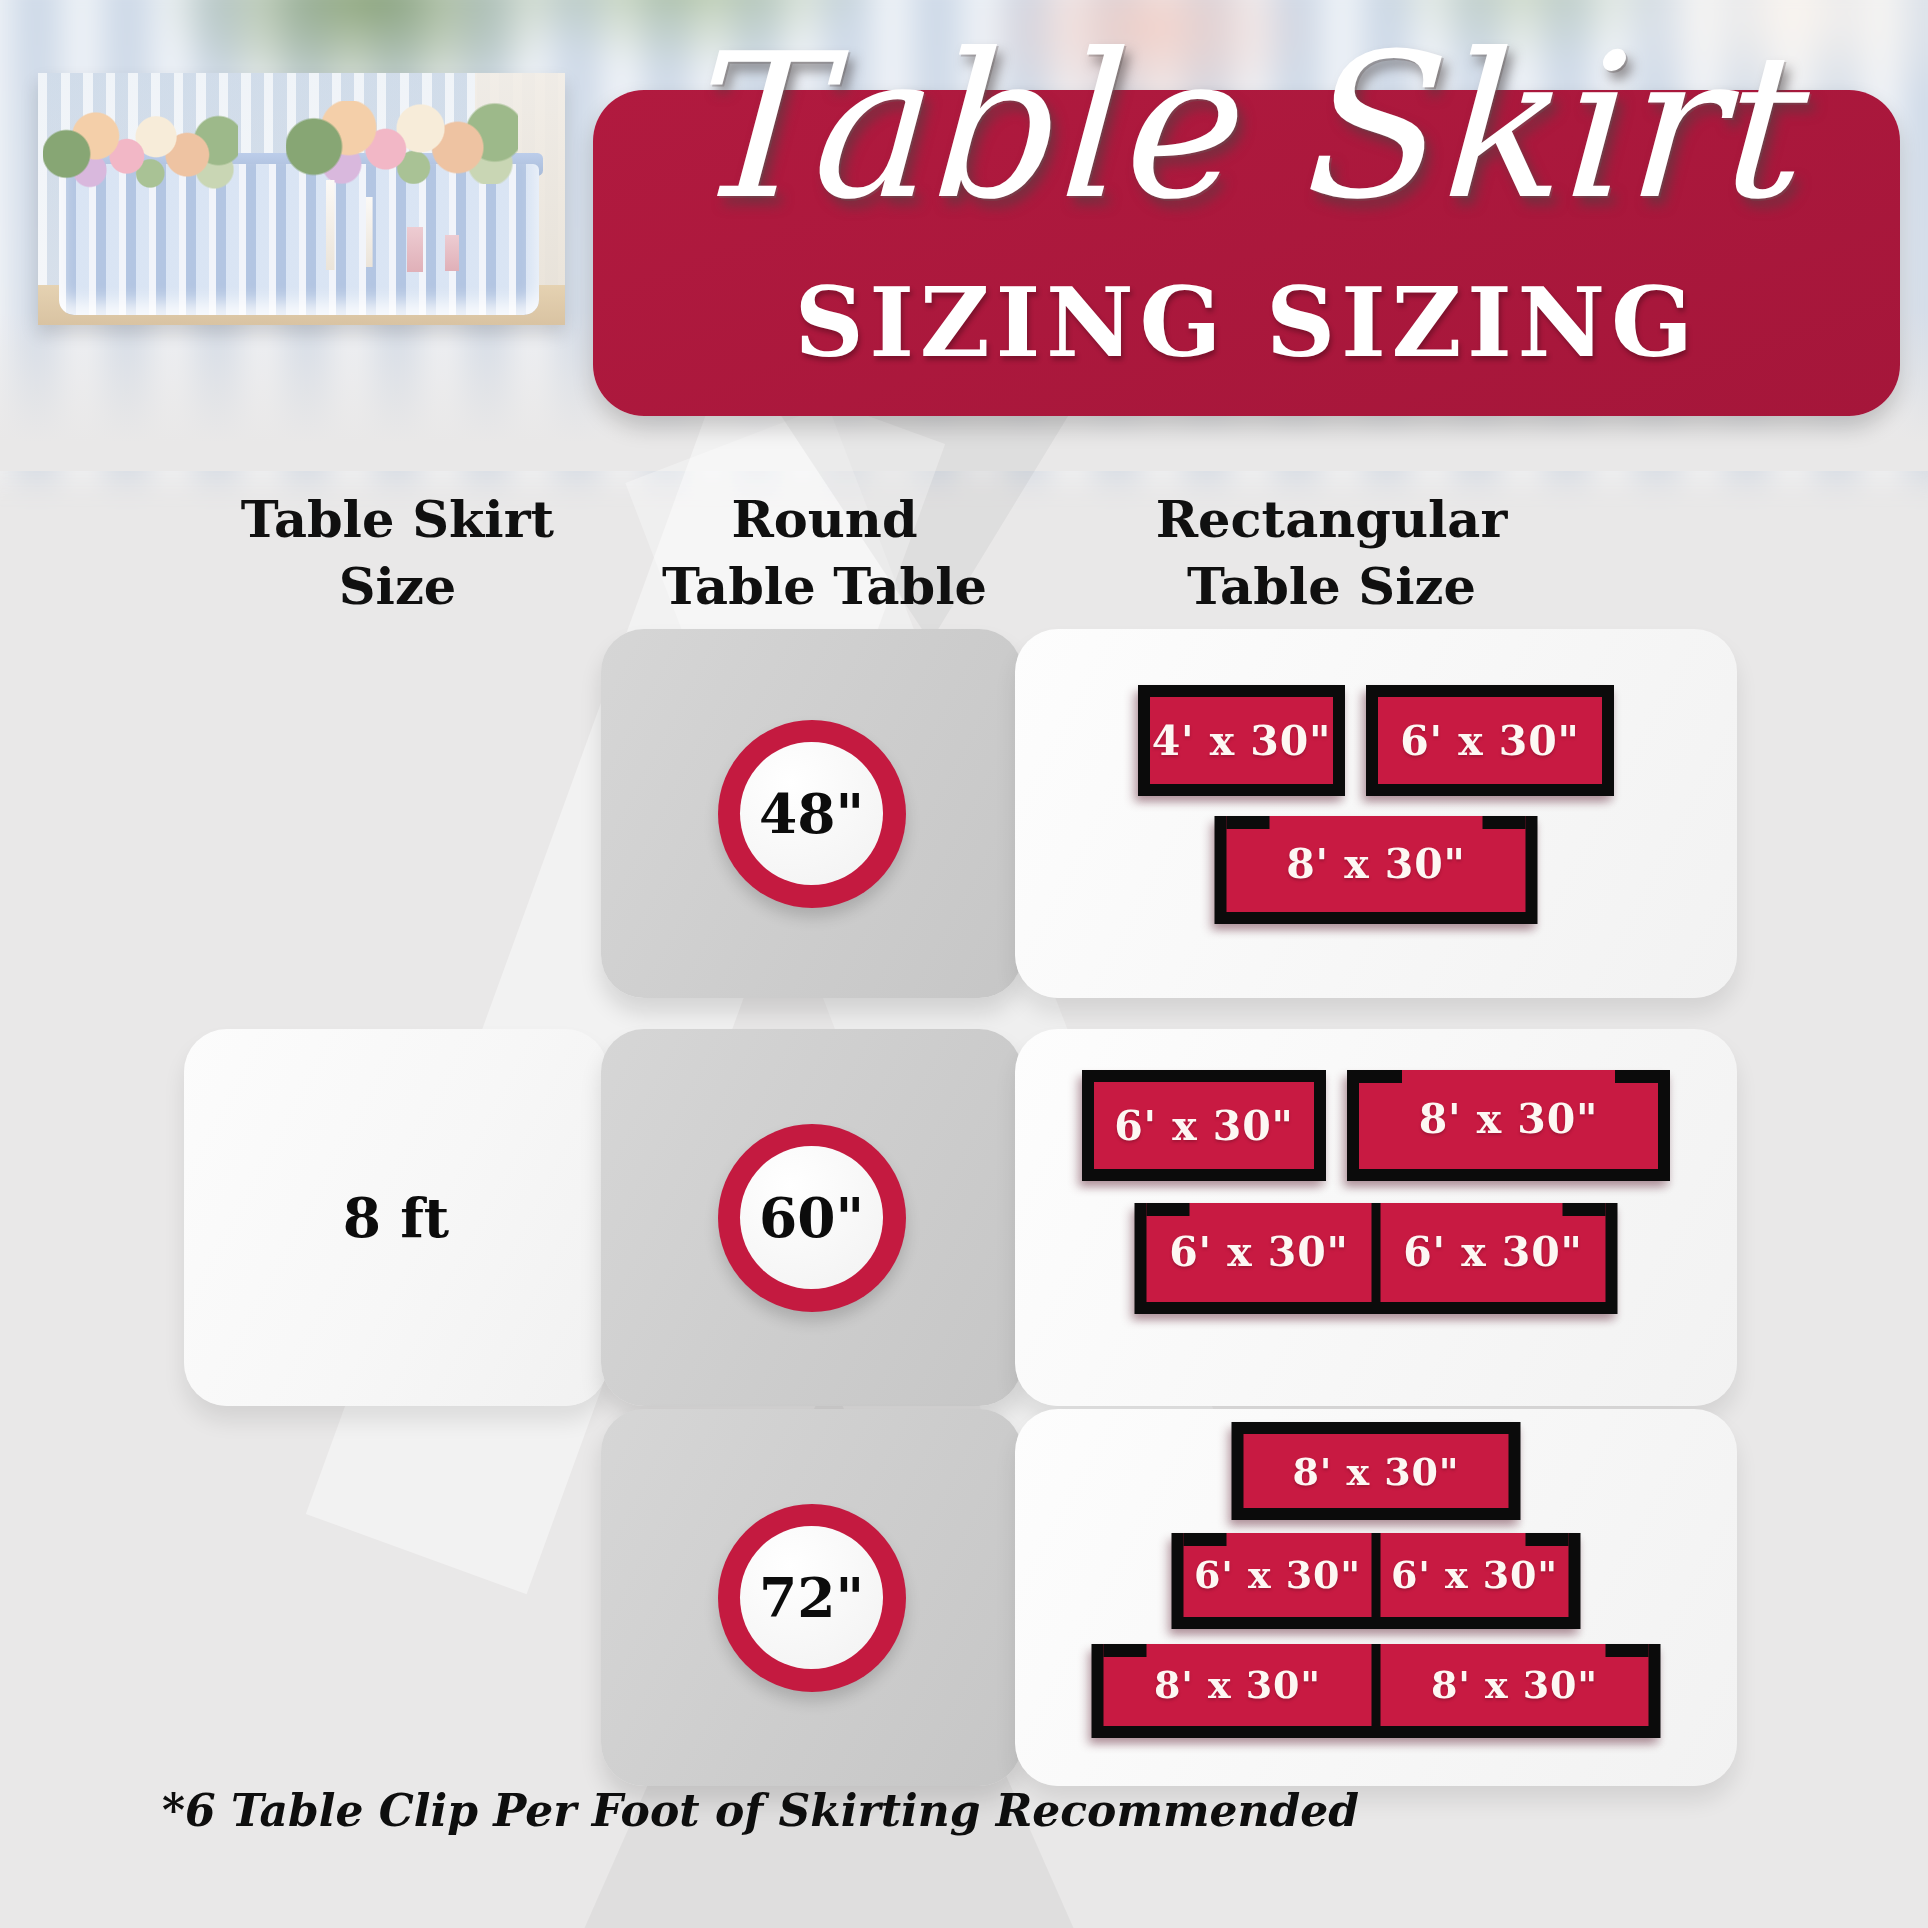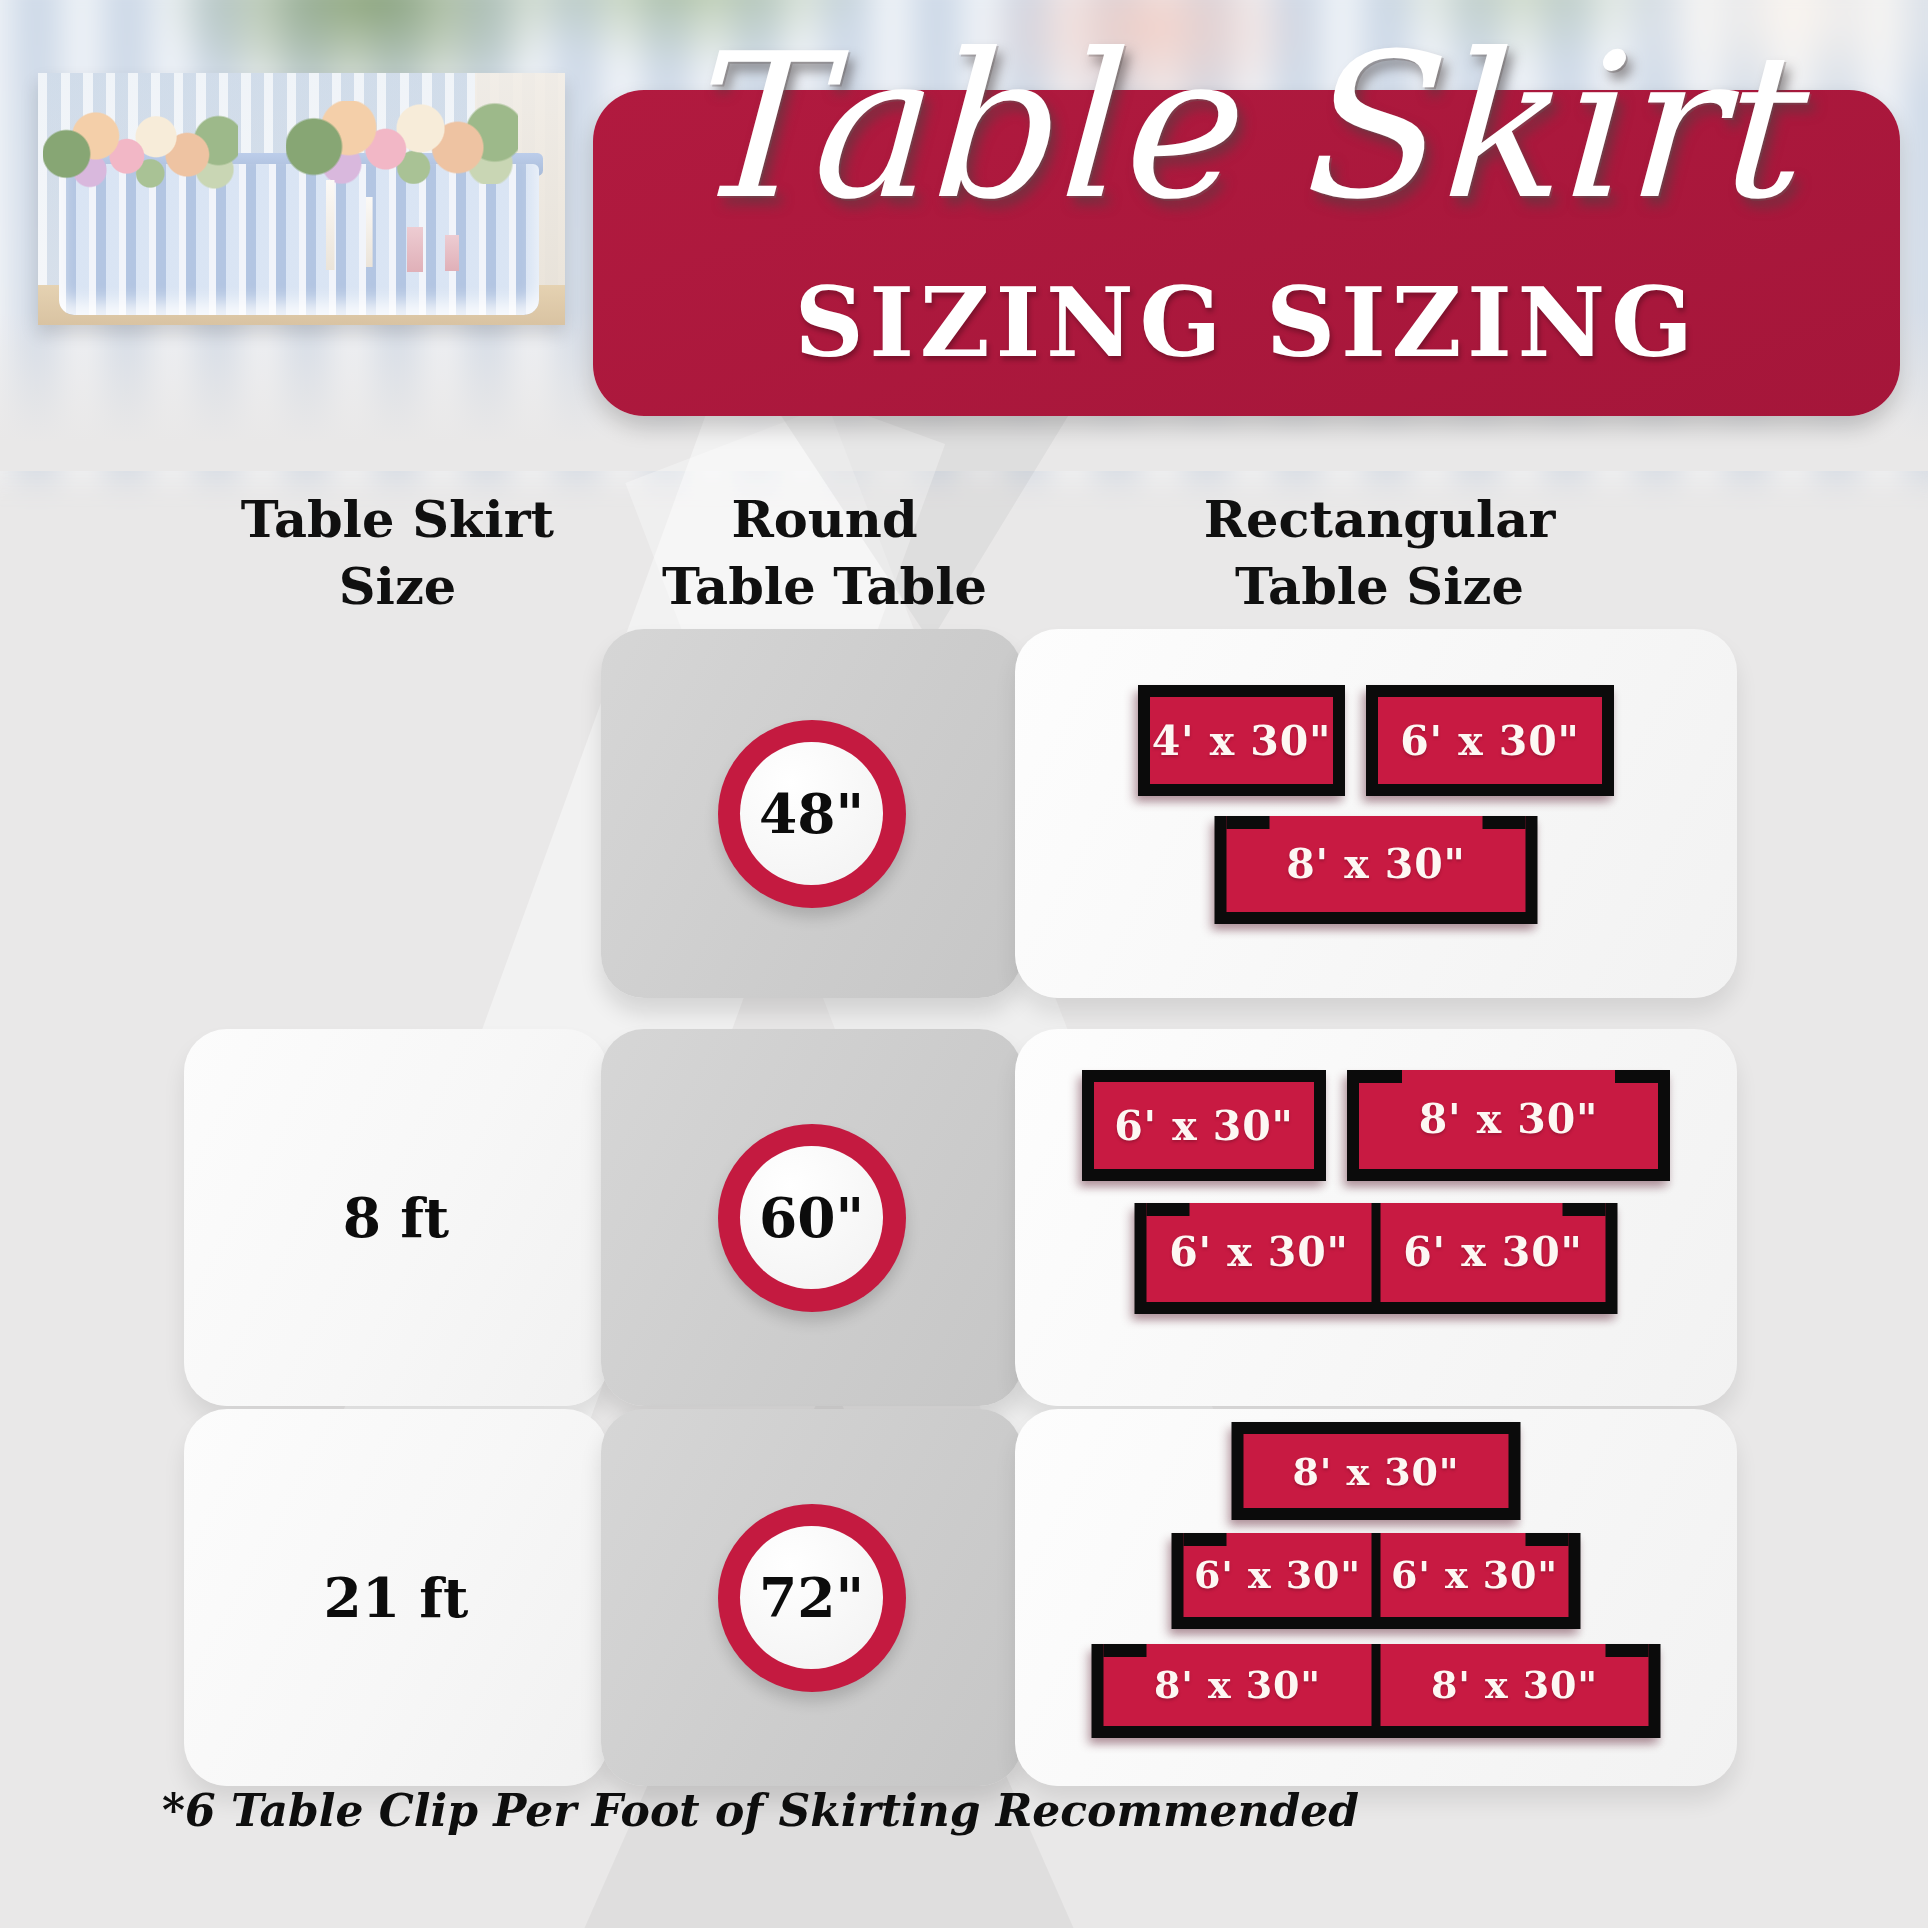--- a/index.html
+++ b/index.html
@@ -88,21 +88,21 @@
       text-shadow:6.6px 8.5px 11.3px rgba(75,65,65,.55), 1.9px 1.9px 0 rgba(120,110,110,.35); }
   .subtitle { left:593px; top:266px; width:1307px; z-index:7; text-align:center;
       font-size:96px; font-weight:700; letter-spacing:5.6px; color:#ffffff;
       text-shadow:1.9px 3.8px 5.6px rgba(0,0,0,.28); }
 
   
   .ch { position:absolute; top:486px; z-index:4; text-align:center;
         font-size:51px; font-weight:700; line-height:1.32; white-space:pre-line; color:#101010; }
   .ch1 { left:226px;  width:343px; }
   .ch2 { left:653px;  width:343px; }
-  .ch3 { left:1161px; width:437px; }
+  .ch3 { left:1113px; width:437px; }
 
   
   .row { position:absolute; left:0; width:1928px; z-index:2; }
   .r1 { top:629px;  height:369px; }
   .r2 { top:1029px; height:377px; }
   .r3 { top:1409px; height:377px; }
   .card { position:absolute; top:0; height:100%; border-radius:43px; }
   .card.left { left:184px; width:424px; z-index:2;
       background:linear-gradient(118deg,#fcfcfc 0%,#f7f7f7 55%,#f1f1f1 100%);
       box-shadow:0 15px 22.6px rgba(0,0,0,.09);
@@ -253,23 +253,20 @@
             </div>
           <div class="half hr">
               <span class="tlabel">6' x 30"</span>
             </div>
         </div>
       </div>
     </div>
   </div>
 
   <div class="row r3">
-    <div class="card left">
-      <div class="size-label">21 ft</div>
-    </div>
     <div class="card mid">
       <div class="circle">
         <div class="circle-inner">
           <span>72"</span>
         </div>
       </div>
     </div>
     <div class="card right">
       <div class="tline" style="top:13px;">
         <div class="tbl plain" style="width:289px;height:98px;">

